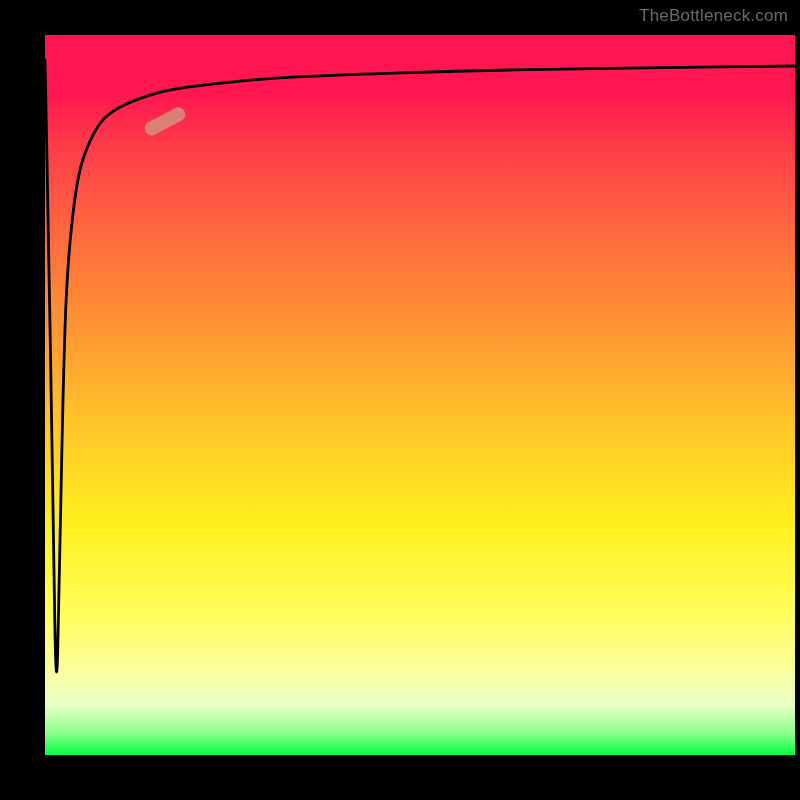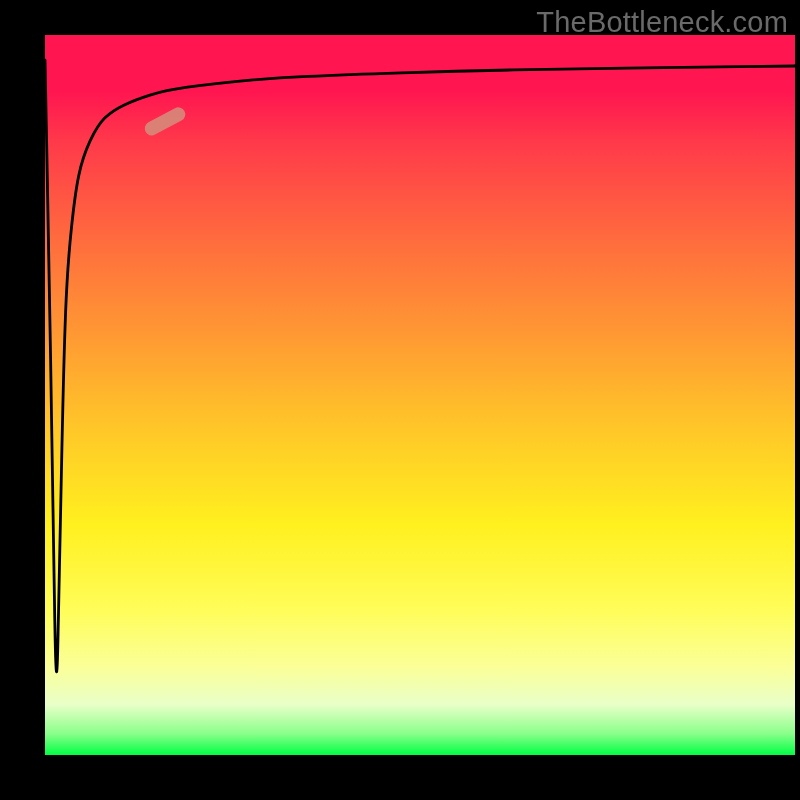--- a/index.html
+++ b/index.html
@@ -8,21 +8,21 @@
     height: 800px;
     background: #000;
     position: relative;
     font-family: Arial, Helvetica, sans-serif;
     overflow: hidden;
   }
   .watermark {
     position: absolute;
     top: 6px;
     right: 12px;
-    font-size: 29px;
+    font-size: 17px;
     color: #6a6a6a;
     z-index: 10;
     font-weight: 400;
     letter-spacing: 0.2px;
   }
   .plot-area {
     position: absolute;
     left: 45px;
     top: 35px;
     width: 750px;

